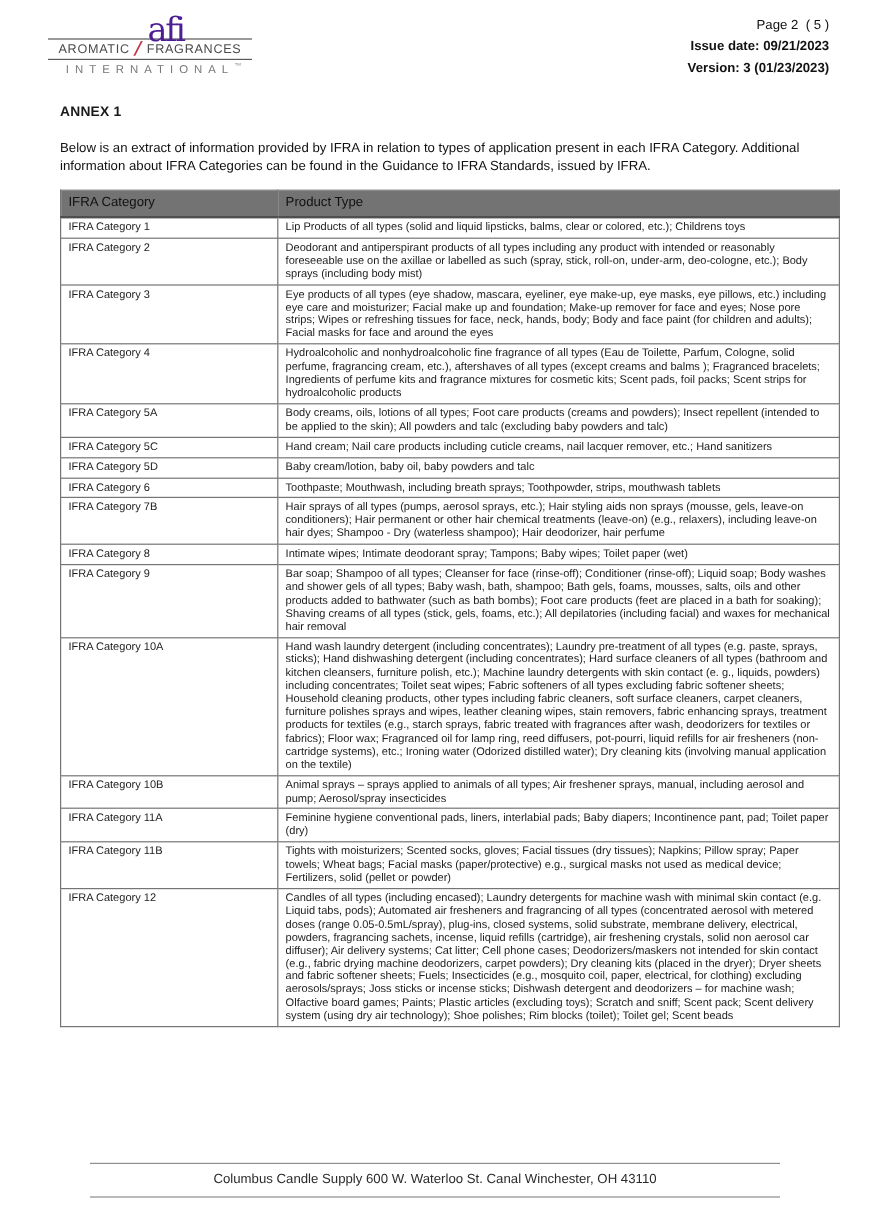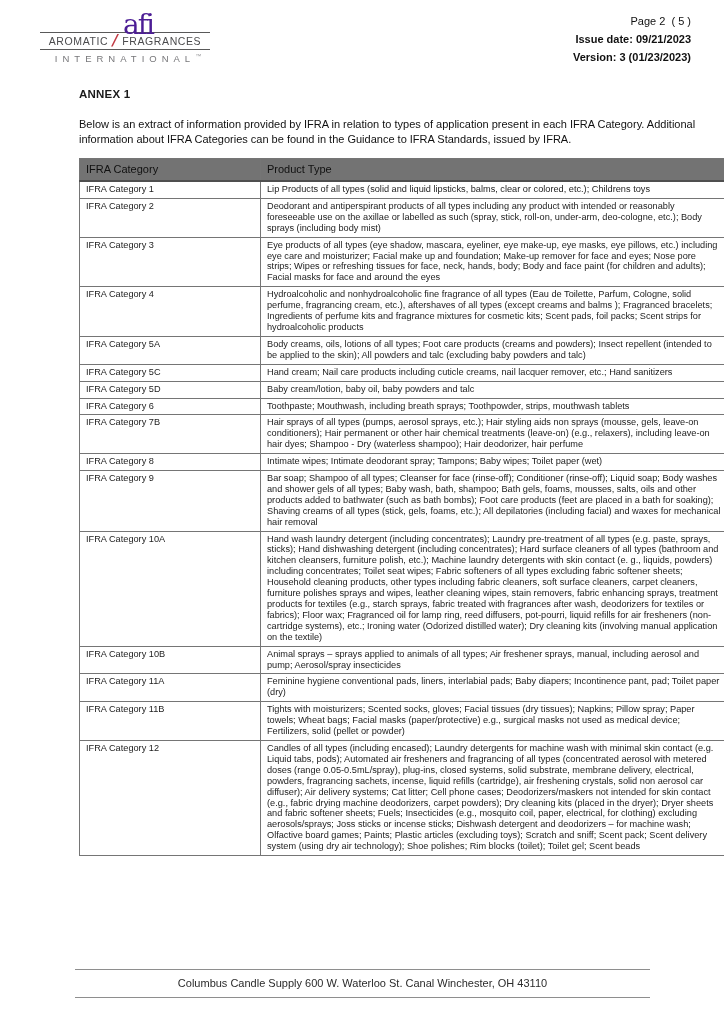--- a/index.html
+++ b/index.html
@@ -70,21 +70,21 @@
     top: 12px;
     text-align: right;
     font-size: 11px;
     line-height: 18px;
     color: #111;
   }
   .meta .page-line { font-weight: 400; white-space: pre; }
   .meta .bold-line { font-weight: 700; }
 
   
-  .content { padding: 88px 37px 0 50px; margin-left: 29px; }
+  .content { padding: 88px 37px 0 50px; }
 
   .annex-title {
     font-size: 11.5px;
     font-weight: 700;
     letter-spacing: 0.2px;
   }
   .intro {
     margin-top: 17px;
     font-size: 11px;
     line-height: 14.5px;

